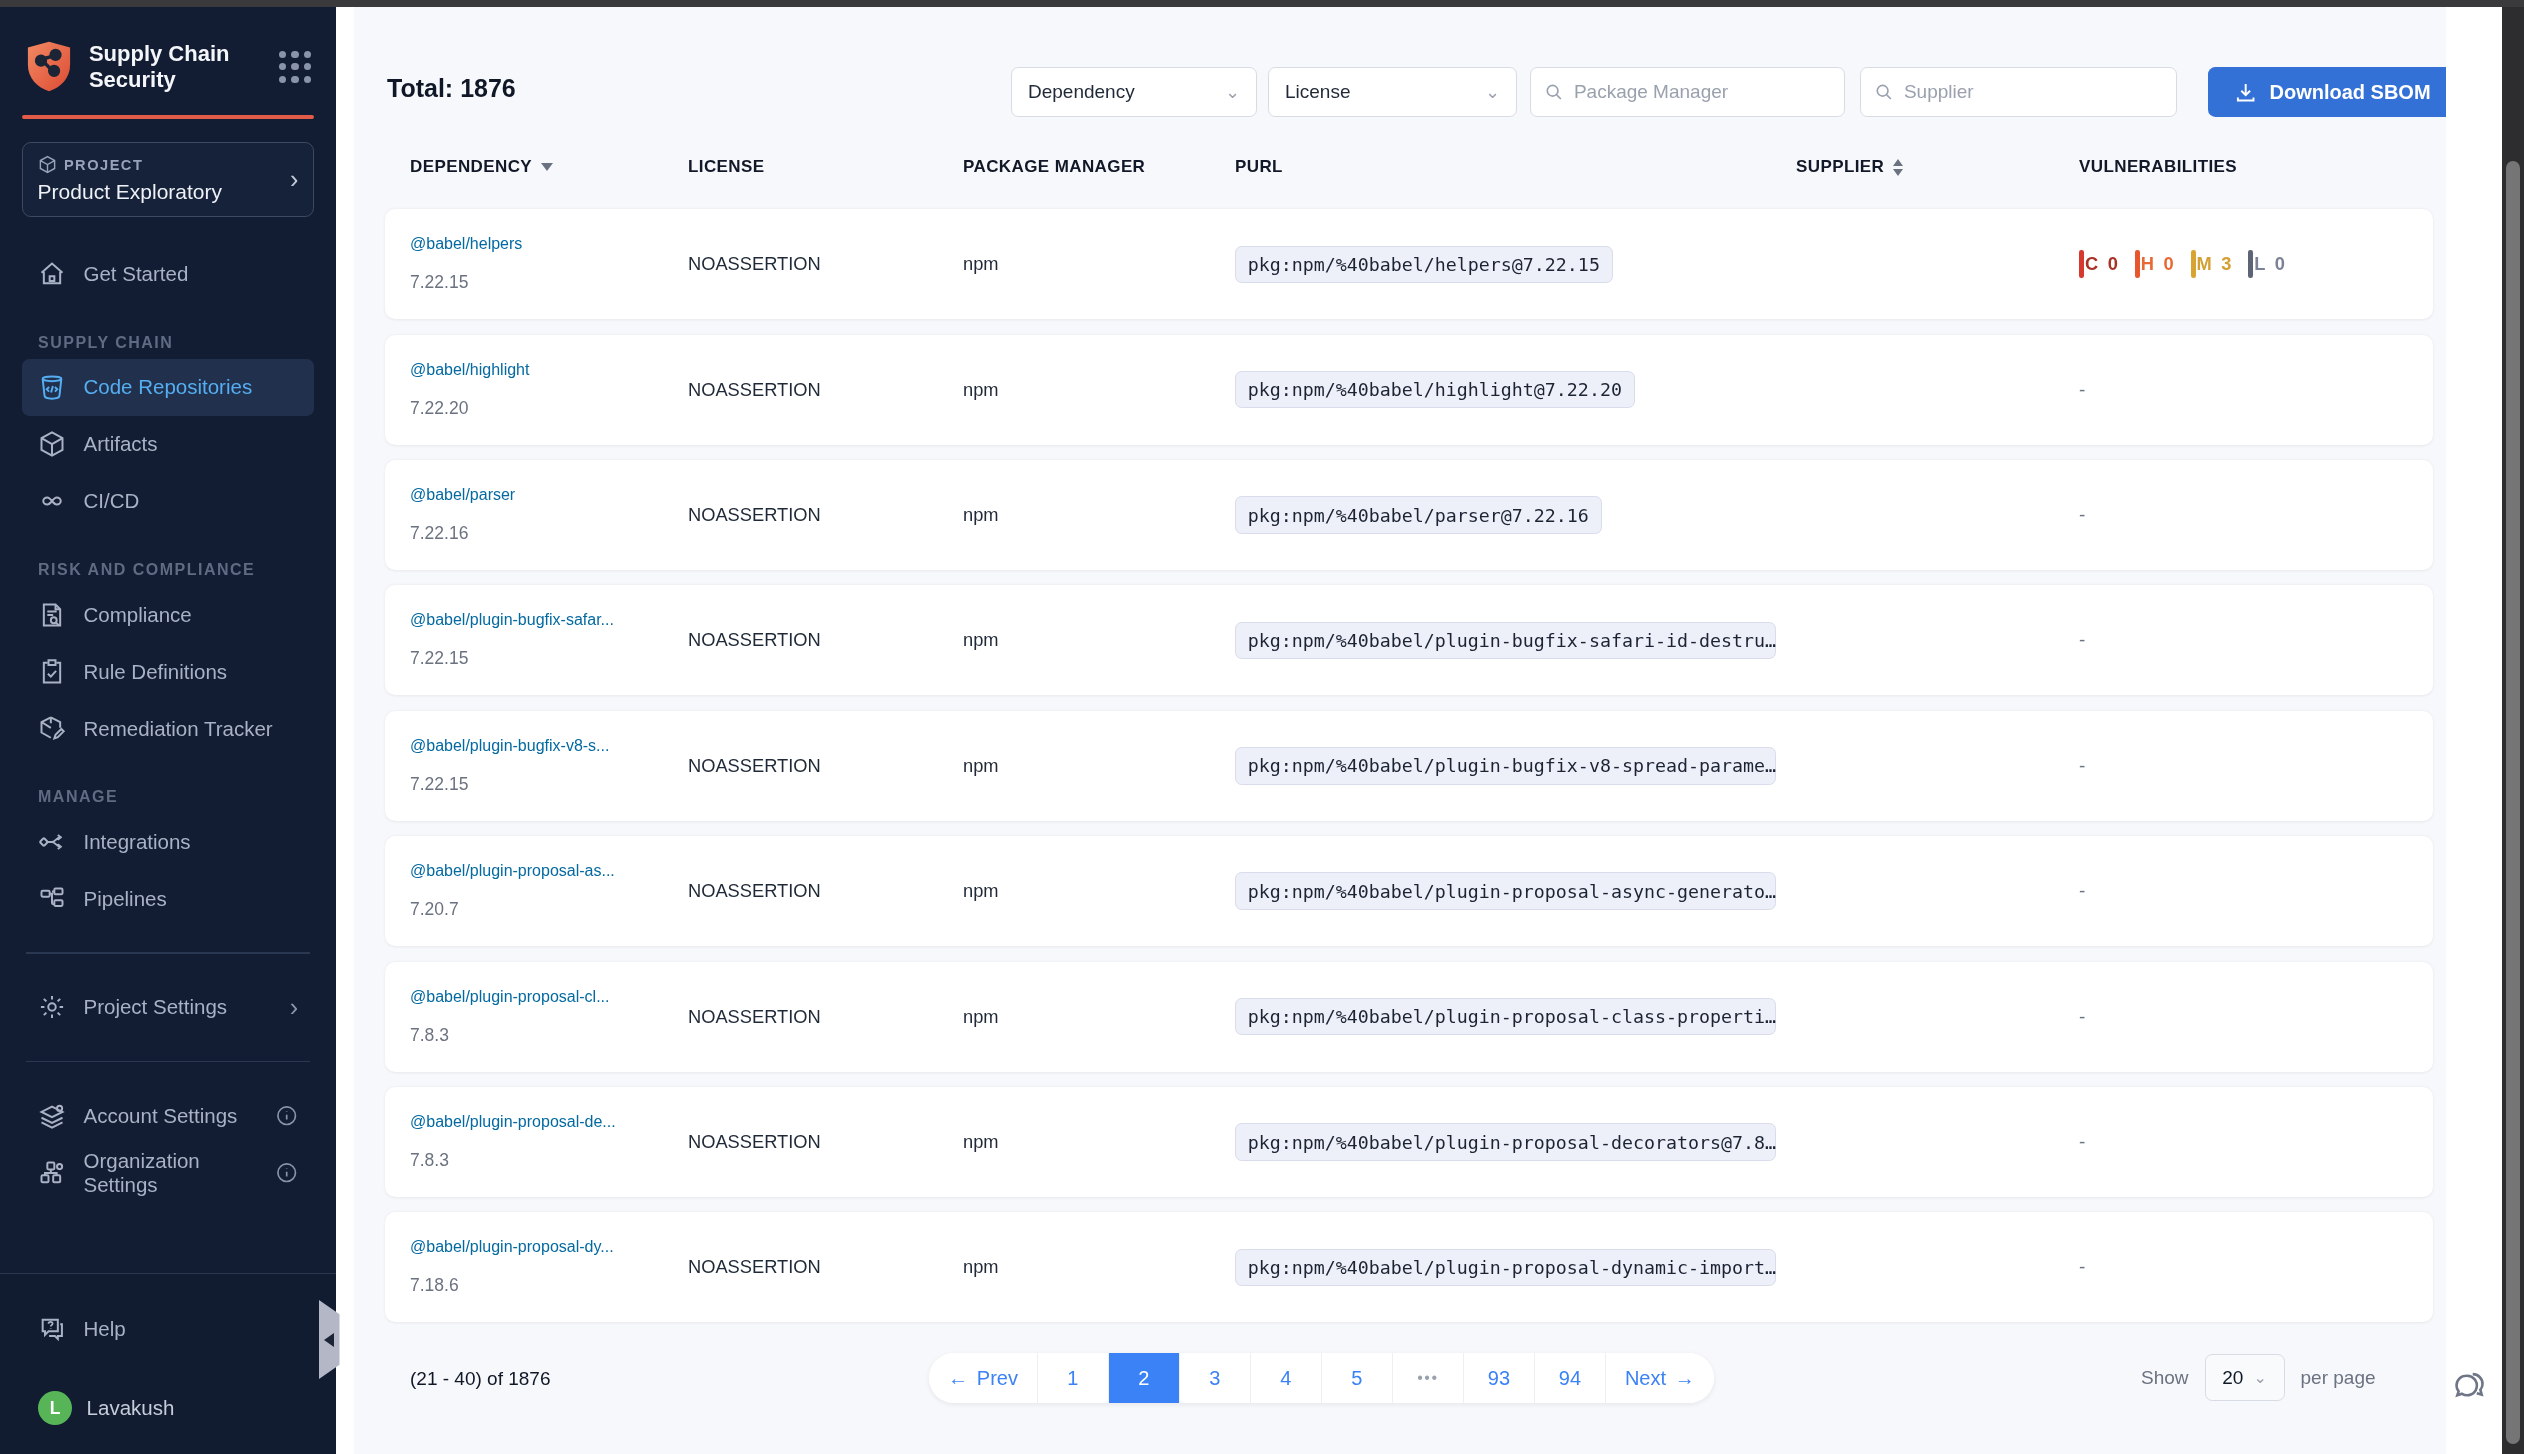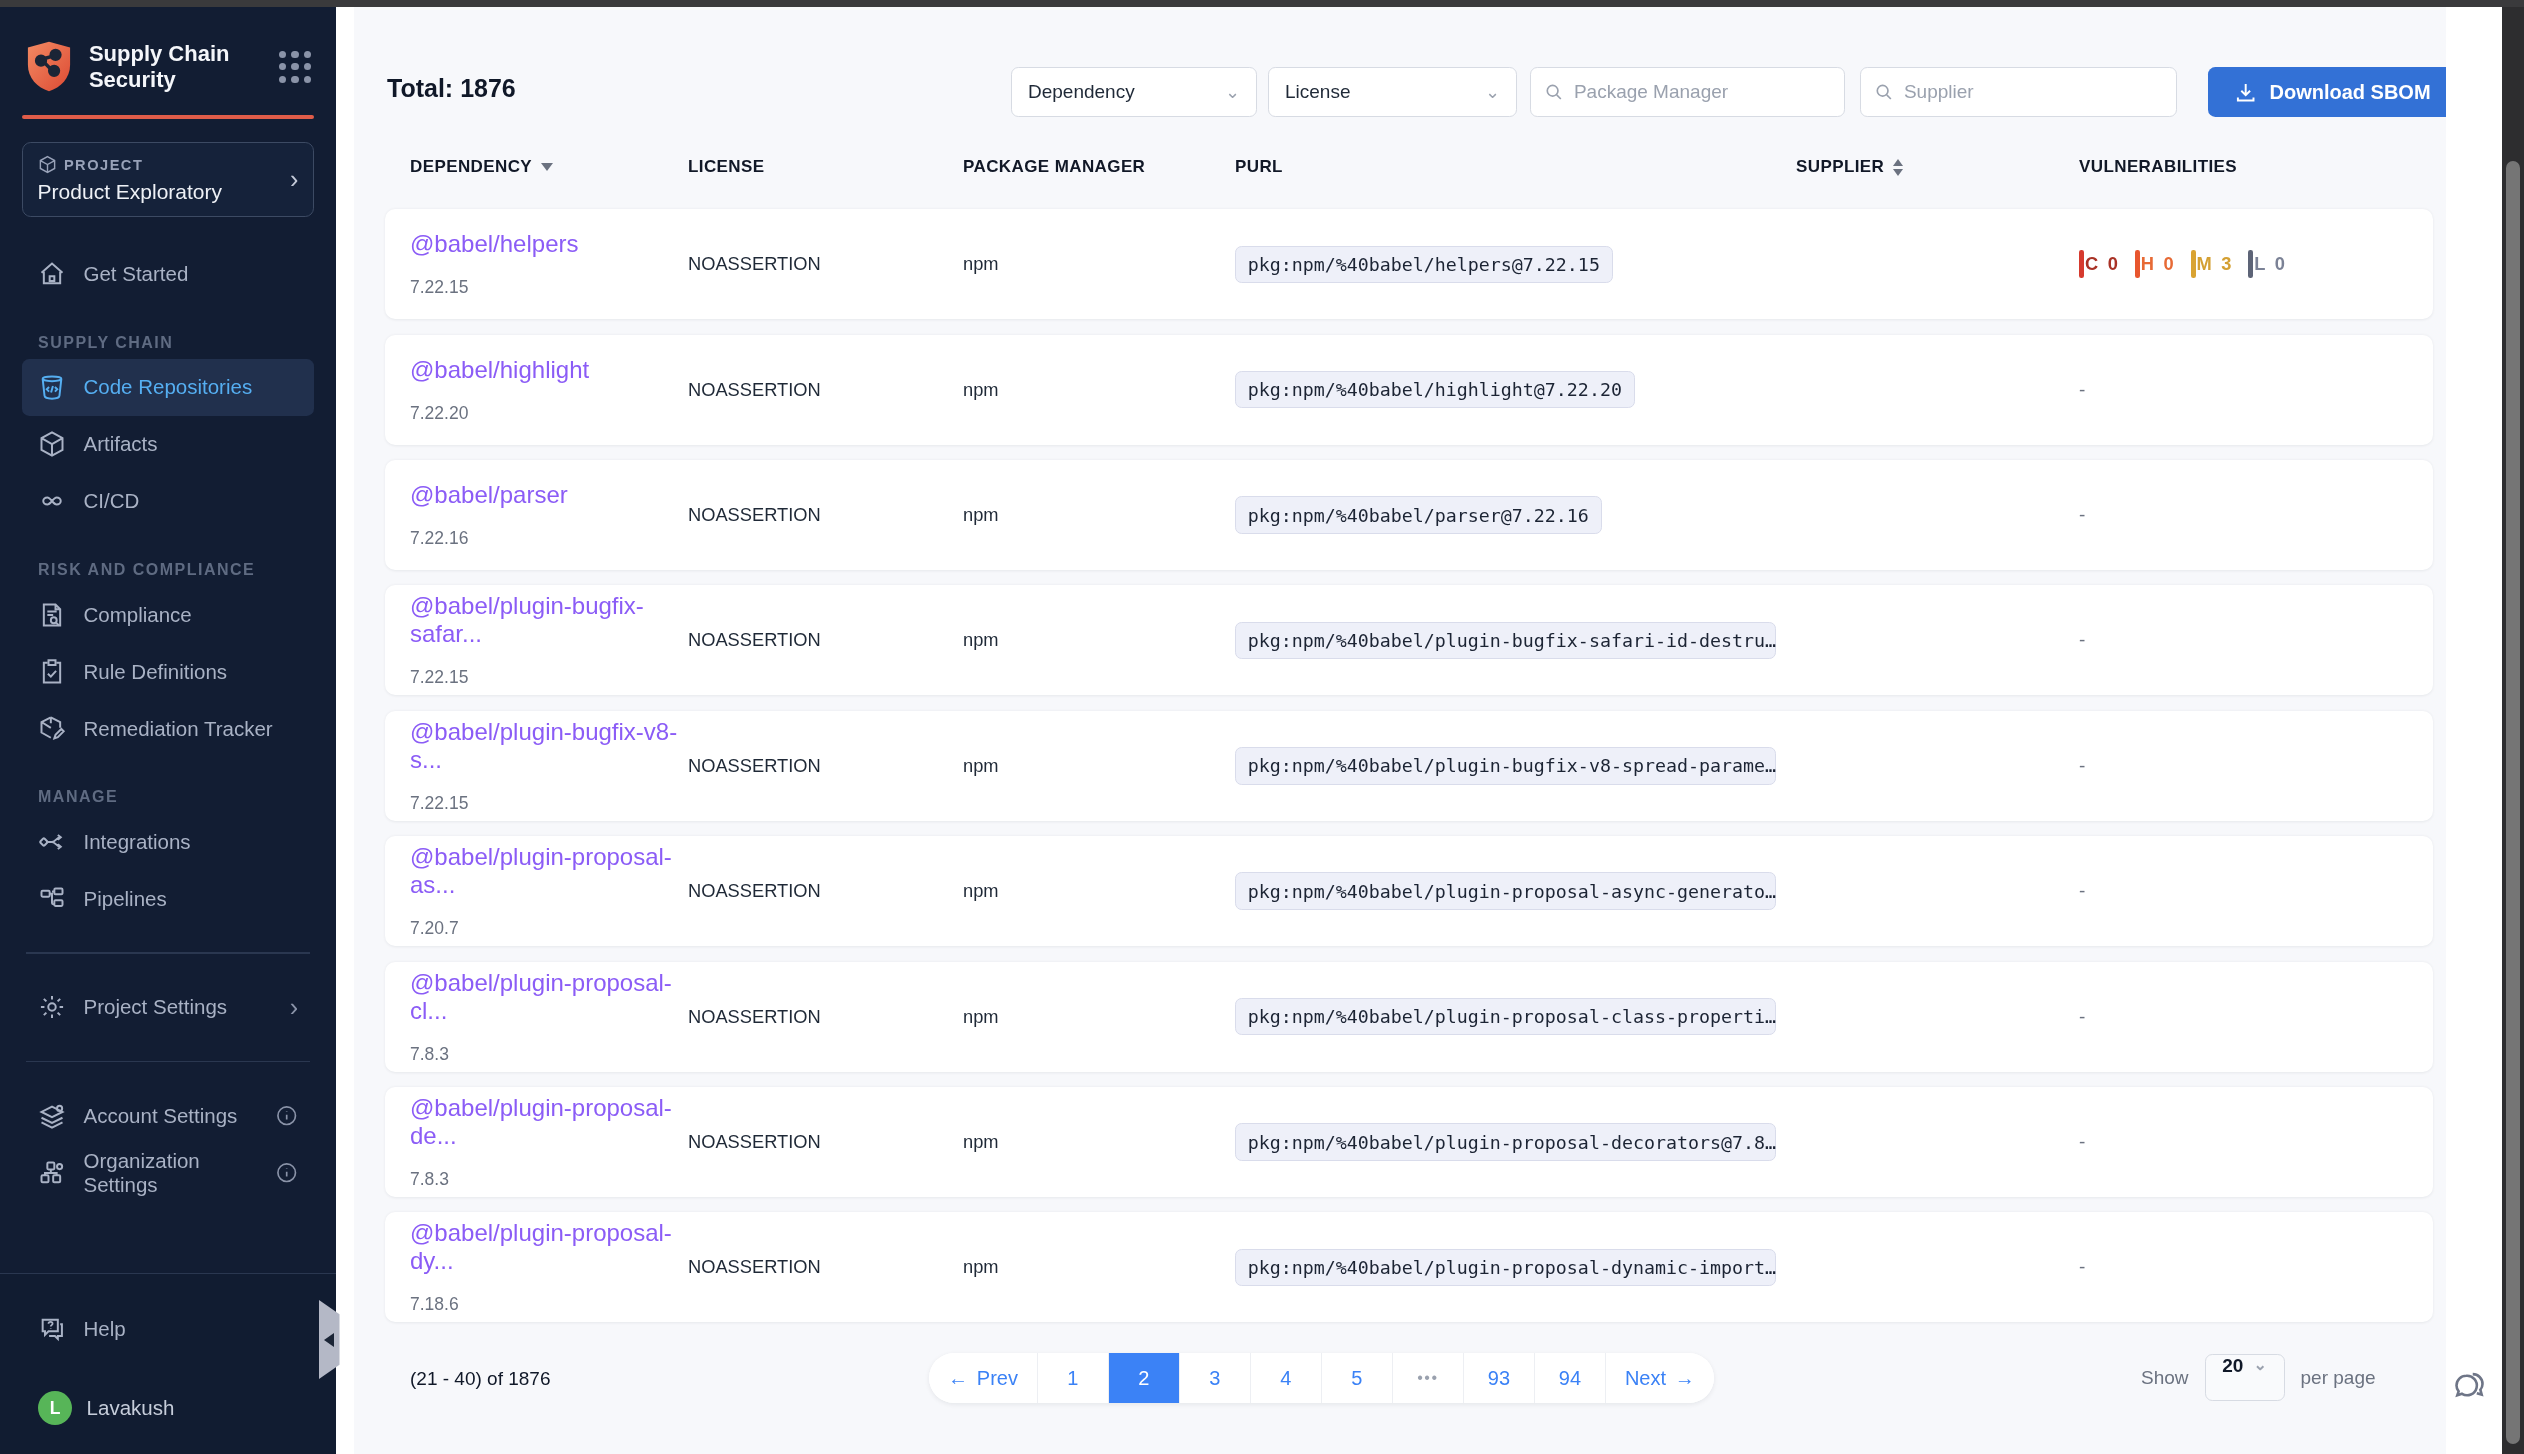--- a/index.html
+++ b/index.html
@@ -74,21 +74,21 @@
     border-top:8.8px solid #6b7280; }
   .sort-both { display:flex; flex-direction:column; gap:2.9px; }
   .sort-both i { display:block; width:0; height:0; border-left:5.8px solid transparent; border-right:5.8px solid transparent; }
   .sort-both .up { border-bottom:7.3px solid #6b7280; }
   .sort-both .dn { border-top:7.3px solid #6b7280; }
 
   .rows { position:absolute; left:31px; top:202px; width:2048px; }
   .row-card { background:#fff; border-radius:10.2px; height:110px; margin-bottom:15.4px; padding:0 25px;
     box-shadow:0 0.7px 2.9px rgba(16,24,40,.07); }
   .dep-cell { display:flex; flex-direction:column; justify-content:center; gap:19px; height:100%; }
-  .dep-name { font-size:24px; color:#8b5cf6; }
+  .dep-name { font-size:16px; color:#0369a1; }
   .dep-version { font-size:17.5px; color:#6b7280; }
   .cell { font-size:18.3px; color:#1f2937; }
   .purl-chip { display:inline-block; font-family:"DejaVu Sans Mono","Liberation Mono", monospace;
     font-size:18.3px; color:#1c2434; background:#eef0f9; border:1.5px solid #d9dceb; border-radius:6.6px;
     padding:7.3px 11.7px; max-width:541px; white-space:nowrap; }
   .dash { color:#6b7280; font-size:19px; }
   .sev-wrap { display:flex; align-items:center; gap:14.6px; }
   .sev { display:flex; align-items:center; gap:1px; }
   .sev-bar { width:5.1px; height:28px; border-radius:2.2px; }
   .sev-label { font-size:18.3px; font-weight:bold; letter-spacing:2.2px; }
@@ -98,21 +98,21 @@
   .pager { position:absolute; left:575px; top:1346px; height:50px; display:flex; background:#fff;
     border-radius:25px; box-shadow:0 1.5px 5.8px rgba(16,24,40,.08); overflow:hidden; }
   .page-seg { min-width:71px; padding:0 19px; display:flex; align-items:center; justify-content:center;
     gap:8.8px; font-size:20px; color:#3b82f6; border-right:1.5px solid #edeff3; cursor:pointer; background:#fff; }
   .page-seg:last-child { border-right:none; }
   .page-seg.active { background:#3b82f6; color:#fff; }
   .page-seg.dots { color:#9aa1ae; letter-spacing:1.5px; font-size:16px; }
   .show-wrap { position:absolute; left:1787px; top:1347px; display:flex; align-items:center; gap:16px;
     font-size:19px; color:#6b7280; }
   .page-size { width:80px; height:47px; border:1.5px solid #d7dbe3; border-radius:7.3px; background:#f9fafc;
-    display:flex; justify-content:center; gap:10.2px; font-size:19px; color:#101828; cursor:pointer;font-weight:bold; }
+    display:flex; align-items:center; justify-content:center; gap:10.2px; font-size:19px; color:#101828; cursor:pointer; }
   .page-size .dd-chev { color:#9aa1ae; font-size:16px; }
 </style>
 </head>
 <body>
 
 <div class="top-strip"></div>
 
 <nav class="sidebar">
   <div class="brand-row">
     <svg width="48" height="53" viewBox="0 0 33 36">

